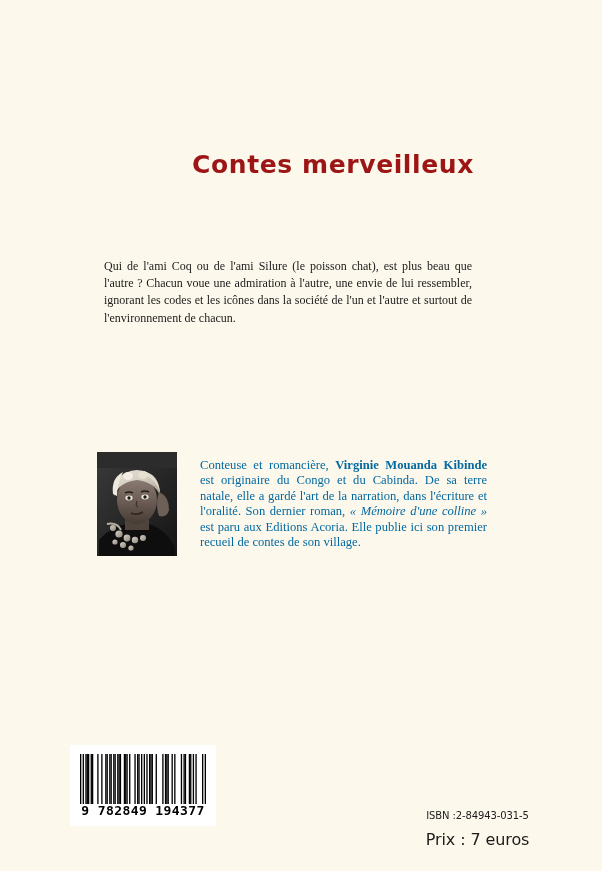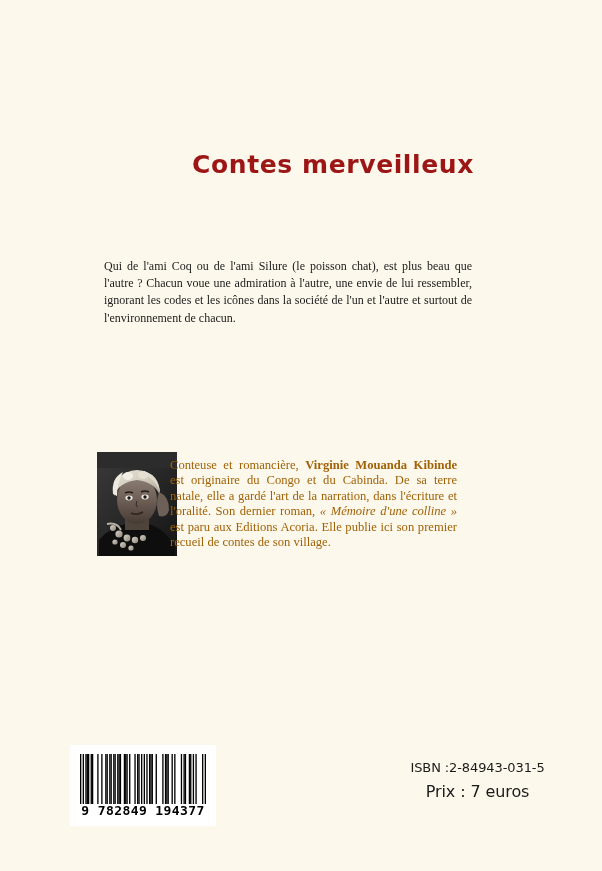--- a/index.html
+++ b/index.html
@@ -79,27 +79,27 @@
     width: 80px;
     height: 104px;
     background: #111;
     overflow: hidden;
   }
   .author-photo svg {
     display: block;
   }
   .author-bio {
     position: absolute;
-    left: 73px;
+    left: 103px;
     top: 6px;
     width: 287px;
     font-family: "Liberation Serif", serif;
     font-size: 12.6px;
     line-height: 15.4px;
-    color: #a16207;
+    color: #0369a1;
     text-align: justify;
     text-justify: inter-word;
   }
   .author-bio p { margin: 0; }
   .author-bio b { font-weight: bold; }
   .author-bio i { font-style: italic; }
 
   
   .barcode-box {
     position: absolute;
@@ -135,24 +135,25 @@
   .isbn-block {
     position: absolute;
     left: 390px;
     top: 760px;
     width: 175px;
     text-align: center;
     font-family: "DejaVu Sans", sans-serif;
     color: #1b1b1b;
   }
   .isbn-text {
-    font-size: 13px;
+    font-size: 10px;
     line-height: 16px;
     display: block;
     letter-spacing: -0.1px;
+    margin-top: 48px;
   }
   .price-text {
     font-size: 16px;
     line-height: 22px;
     display: block;
     margin-top: 5px;
     letter-spacing: -0.1px;
   }
 </style>
 </head>

